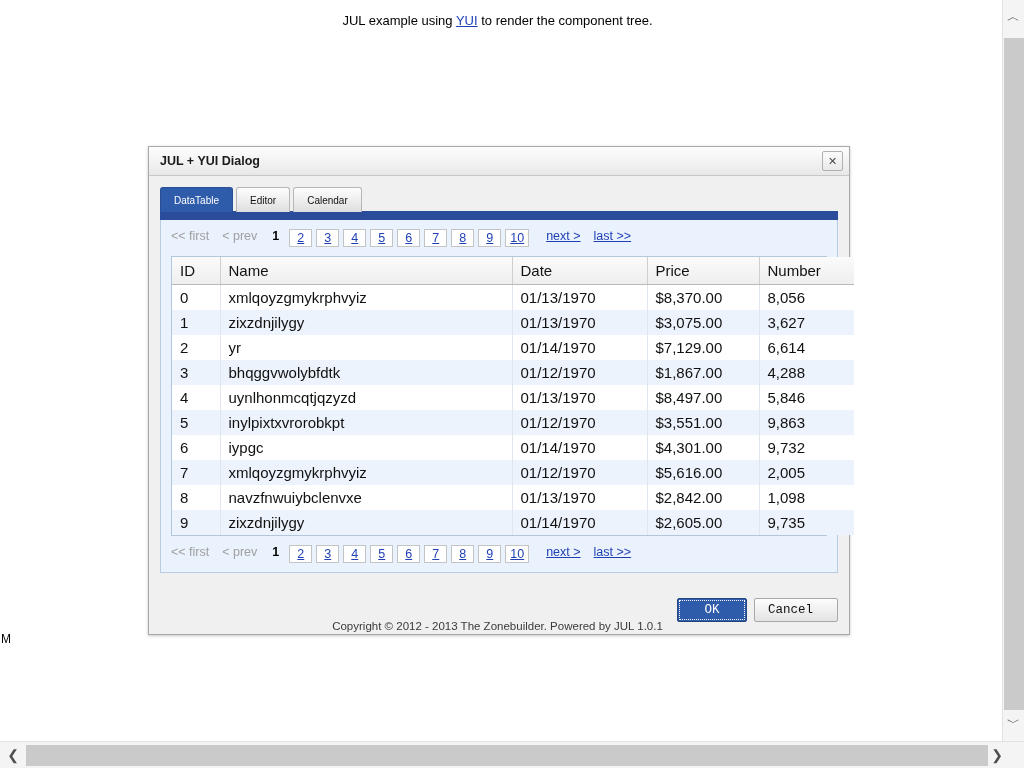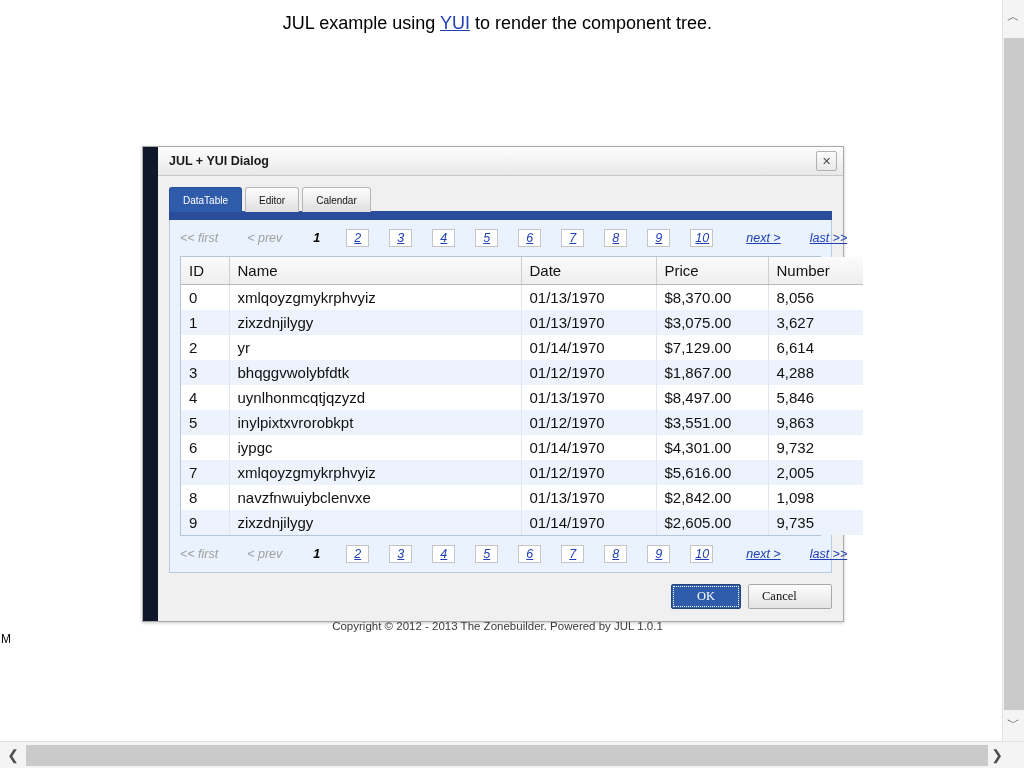--- a/index.html
+++ b/index.html
@@ -19,39 +19,38 @@
     background: #ffffff;
   }
 
   
   .page-header {
     position: absolute;
     top: 13px;
     left: 0;
     width: 995px;
     text-align: center;
-    font-size: 18px;
+    font-size: 13px;
     color: #000000;
   }
   .page-header a {
     color: #1f3fb5;
     text-decoration: underline;
   }
 
   
   .dialog {
     position: absolute;
-    left: 142px;
+    left: 148px;
     top: 146px;
     width: 702px;
-    background: #0f172a;
+    background: #15803d;
     border: 1px solid #a9a9a9;
     box-shadow: 0 1px 3px rgba(0,0,0,0.22);
     box-sizing: border-box;
-    padding-left: 15px;
   }
 
   .dialog-titlebar {
     height: 29px;
     background: linear-gradient(to bottom, #fdfdfd 0%, #f2f2f2 55%, #e8e8e8 100%);
     border-bottom: 1px solid #c8c8c8;
     display: flex;
     align-items: center;
     padding: 0 6px 0 11px;
     box-sizing: border-box;
@@ -120,25 +119,23 @@
   .tab-panel {
     background: #eaf2fd;
     border: 1px solid #b7cbe3;
     border-top: none;
     box-sizing: border-box;
   }
 
   
   .pager {
     display: flex;
-    align-items: center;
     padding: 9px 10px;
     font-size: 12.5px;
-    gap: 16px;
-    font-style: italic;
+    gap: 0;
   }
   .pager-disabled {
     color: #a0a0a0;
     margin-right: 13px;
     white-space: nowrap;
   }
   .pager-current {
     font-weight: bold;
     color: #000000;
     margin: 0 10px 0 2px;
@@ -214,21 +211,22 @@
     align-items: center;
     padding: 11px 11px 12px 11px;
     gap: 7px;
     background: #f0f0f0;
   }
   .btn {
     font-size: 12.5px;
     padding: 4px 13px;
     border-radius: 2px;
     cursor: pointer;
-    font-family: Liberation Serif, serif;
+    font-family: Liberation Mono, monospace;
+    margin-top: 14px;
   }
   .btn-ok {
     background: #2f5bab;
     border: 1px solid #23467f;
     color: #ffffff;
     outline: 1px dotted #ffffff;
     outline-offset: -3px;
     min-width: 42px;
     text-align: center;
   }

